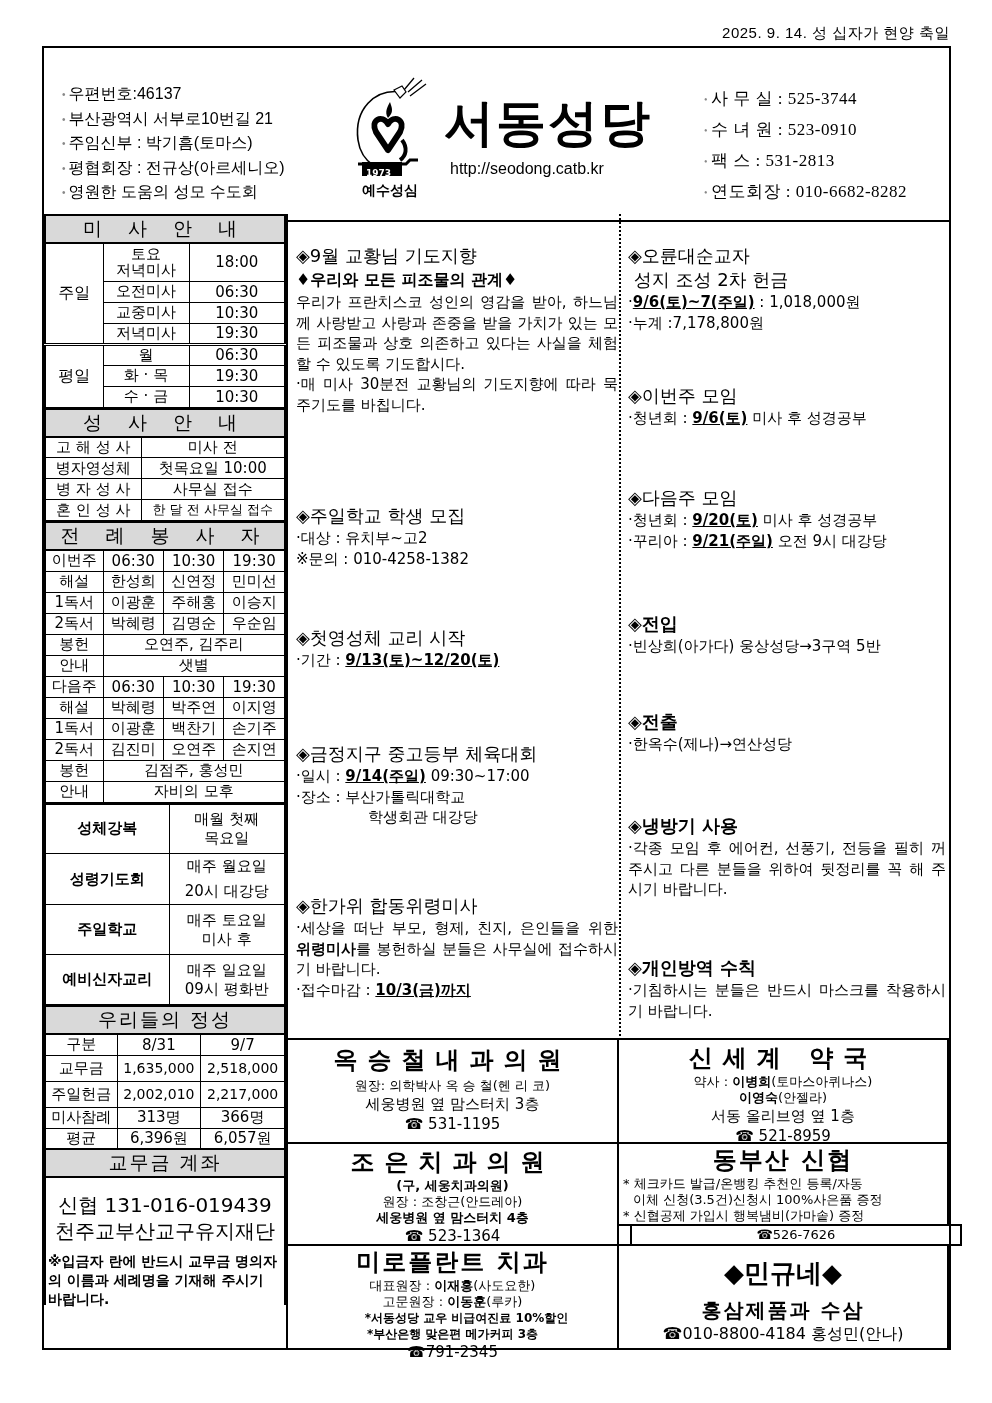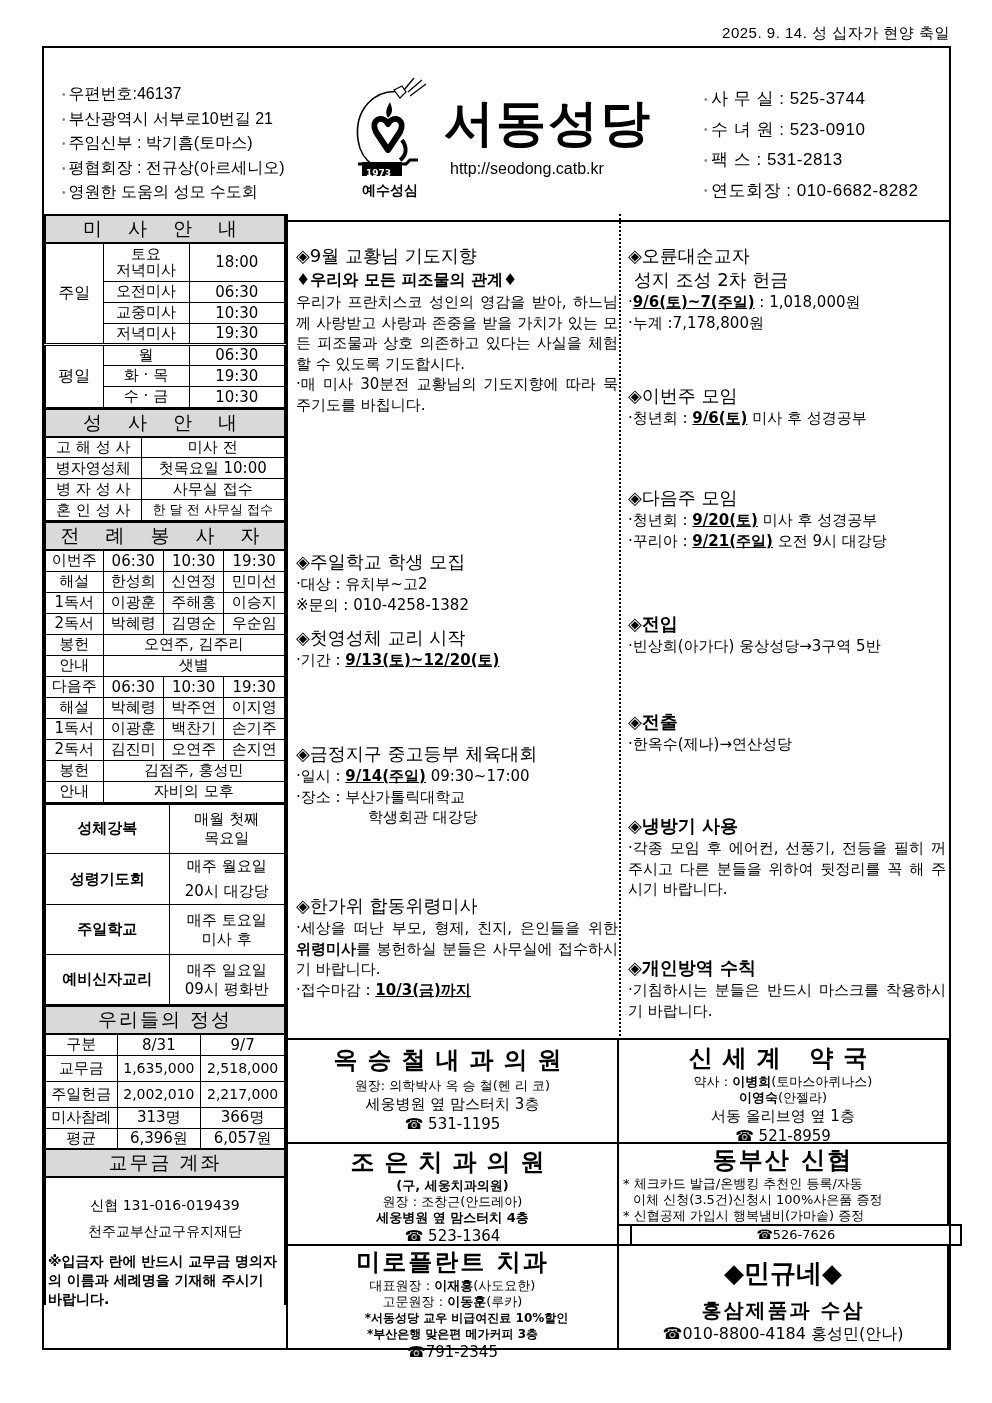--- a/index.html
+++ b/index.html
@@ -2,37 +2,37 @@
 <html><head>
 <meta charset="utf-8">
 <style>
   * { box-sizing: border-box; margin: 0; padding: 0; }
   body { width: 992px; height: 1403px; background: #fff; font-family: "DejaVu Sans", sans-serif; color: #000; position: relative; overflow: hidden; }
   .date-line { position: absolute; right: 42px; top: 24px; font-size: 15px; letter-spacing: 0.5px; font-family: "Liberation Sans Narrow", "Liberation Sans", sans-serif; }
   .frame { position: absolute; left: 42px; top: 46px; width: 909px; height: 1304px; border: 2px solid #000; }
   .header { position: absolute; left: 0; top: 8px; width: 905px; height: 166px; border-bottom: 2px solid #000; }
   .hdr-left { position: absolute; left: 18px; top: 26px; font-size: 16px; line-height: 23.5px; font-family: "Liberation Sans", sans-serif; }
   .hdr-left div::before, .hdr-right div::before { content: "•"; color: #888; font-size: 10px; margin-right: 3px; vertical-align: middle; }
-  .hdr-right { position: absolute; left: 660px; top: 28px; font-size: 17px; line-height: 30px; font-family: Liberation Sans, sans-serif; letter-spacing: 0.5px; }
+  .hdr-right { position: absolute; left: 660px; top: 28px; font-size: 17px; line-height: 30px; font-family: Liberation Serif, serif; letter-spacing: 0.5px; }
   .logo { position: absolute; left: 300px; top: 14px; width: 100px; height: 135px; }
   .logo-year { position: absolute; left: 22px; top: 98px; font-size: 9px; font-weight: bold; color: #fff; }
   .logo-cap { position: absolute; left: 18px; top: 112px; font-size: 14px; font-weight: bold; text-align: center; }
   .church-name { position: absolute; left: 400px; top: 34px; font-size: 50px; font-weight: bold; letter-spacing: 2px; font-family: "DejaVu Sans", sans-serif; }
   .church-url { position: absolute; left: 406px; top: 104px; font-size: 16px; font-family: "Liberation Sans", sans-serif; }
 
   .leftcol { position: absolute; left: 0; top: 178px; width: 242px; }
   table { border-collapse: collapse; width: 100%; }
   td { border: 1px solid #000; text-align: center; font-size: 15px; height: 21px; padding: 0; white-space: nowrap; font-family: "DejaVu Sans", sans-serif; }
   .sec-head { background: #d9d9d9; font-size: 19px; letter-spacing: 10px; height: 26px; border-top: 2px solid #000; border-bottom: 2px solid #000; }
   .t-outer { border-left: 2px solid #000; border-right: 2px solid #000; }
   .dbl-top td { border-top: 3px double #000; }
   .bold-lbl { font-weight: bold; font-size: 15px; }
   .tall td { height: 50px; }
   .account { border-left: 2px solid #000; border-right: 2px solid #000; height: 127px; padding-top: 14px; text-align: center; }
-  .acct-line { font-size: 14px; line-height: 26px; }
+  .acct-line { font-size: 20px; line-height: 26px; }
   .acct-note { text-align: left; font-size: 14px; font-weight: bold; line-height: 19px; padding: 8px 2px 0 2px; }
 
   .vline-1 { position: absolute; left: 242px; top: 166px; width: 2px; height: 826px; background: #000; }
   .vline-2 { position: absolute; left: 575px; top: 166px; width: 0; height: 826px; border-left: 2px dotted #000; }
   .hline-ads { position: absolute; left: 242px; top: 990px; width: 663px; height: 2px; background: #000; }
 
   .midcol { position: absolute; left: 252px; top: 196px; width: 322px; }
   .rightcol { position: absolute; left: 584px; top: 196px; width: 318px; }
   .notice { position: absolute; left: 0; width: 100%; }
   .n-title { font-size: 18px; font-weight: normal; line-height: 24px; }
@@ -294,21 +294,21 @@
   <div class="vline-1"></div>
   <div class="vline-2"></div>
 
   <div class="midcol" style="top:182px;">
     <div class="notice" style="top:14px;">
       <div class="n-title">◈9월 교황님 기도지향</div>
       <div class="n-sub">♦우리와 모든 피조물의 관계♦</div>
       <div class="n-body"> 우리가 프란치스코 성인의 영감을 받아, 하느님께 사랑받고 사랑과 존중을 받을 가치가 있는 모든 피조물과 상호 의존하고 있다는 사실을 체험할 수 있도록 기도합시다.</div>
       <div class="n-body">·매 미사 30분전 교황님의 기도지향에 따라 묵주기도를 바칩니다.</div>
     </div>
-    <div class="notice" style="top:274px;margin-top:46px;">
+    <div class="notice" style="top:274px;">
       <div class="n-title">◈주일학교 학생 모집</div>
       <div class="n-body">·대상 : 유치부~고2</div>
       <div class="n-body">※문의 : 010-4258-1382</div>
     </div>
     <div class="notice" style="top:396px;">
       <div class="n-title">◈첫영성체 교리 시작</div>
       <div class="n-body"><span>·기간 : </span><span class="u">9/13(토)~12/20(토)</span></div>
     </div>
     <div class="notice" style="top:512px;">
       <div class="n-title">◈금정지구 중고등부 체육대회</div>

